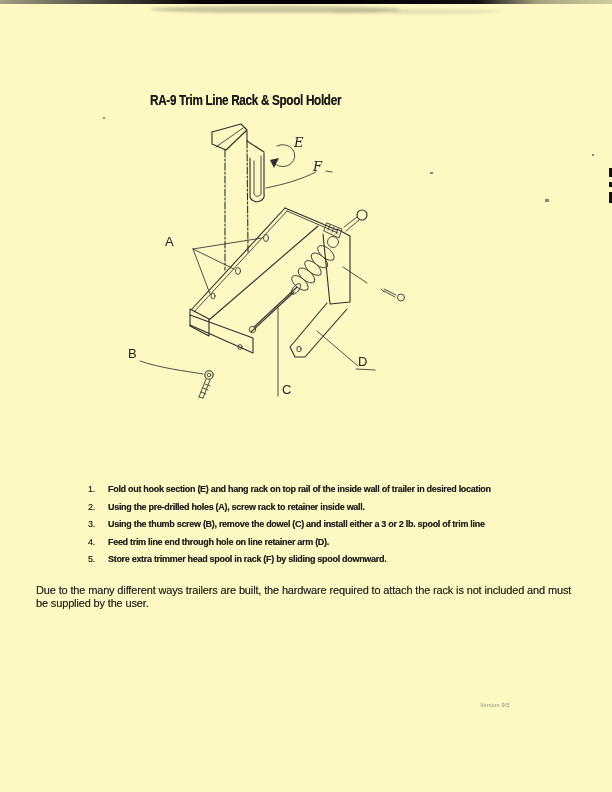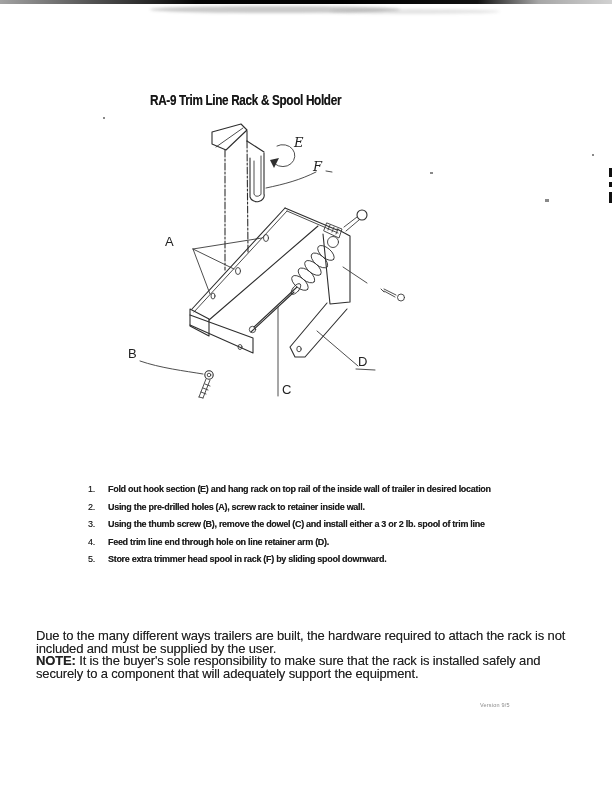--- a/index.html
+++ b/index.html
@@ -1,19 +1,19 @@
 <!DOCTYPE html>
 <html><head>
 <meta charset="utf-8">
 <style>
   html,body{margin:0;padding:0;background:#e8e8e8;}
   .page{
     position:relative;
     width:612px;height:792px;
-    background:#ffffff;
+    background:#fef9c3;
     margin:0 auto;
     overflow:hidden;
     font-family:"Liberation Sans",sans-serif;
     color:#1c1c1c;
   }
   
   .scan-top{
     position:absolute;top:0;left:0;width:612px;height:4px;
     background:linear-gradient(90deg,
       rgba(50,50,50,.45) 0%, rgba(25,25,25,.75) 15%,
@@ -46,22 +46,22 @@
   .instructions{
     position:absolute;left:88px;top:485px;width:450px;
     font-size:9px;letter-spacing:-.3px;line-height:9.5px;
     color:#1d1d1d;text-shadow:0 0 .4px rgba(0,0,0,.5);
   }
   .instructions .row{display:flex;margin-bottom:8px;}
   .instructions .num{width:20px;flex:0 0 20px;}
   .instructions .txt{flex:1;font-weight:bold;}
   
   .notes{
-    position:absolute;left:36px;top:630px;width:545px;
-    font-size:13px;letter-spacing:-.15px;line-height:12.5px;
+    position:absolute;left:36px;top:584px;width:545px;
+    font-size:11px;letter-spacing:-.15px;line-height:12.5px;
     color:#222;text-shadow:0 0 .4px rgba(0,0,0,.45);
   }
   .notes .bold{font-weight:700;}
   
   .version{
     position:absolute;left:480px;top:702px;
     font-size:5.5px;color:#8a8a8a;letter-spacing:.2px;
   }
 </style>
 </head>
@@ -204,18 +204,17 @@
       <span class="txt">Feed trim line end through hole on line retainer arm (D).</span>
     </div>
     <div class="row">
       <span class="num">5.</span>
       <span class="txt">Store extra trimmer head spool in rack (F) by sliding spool downward.</span>
     </div>
   </div>
 
   <div class="notes">
     <div>Due to the many different ways trailers are built, the hardware required to attach the rack is not included and must be supplied by the user.</div>
-    <div><span class="bold">NOTE:</span>&nbsp;<span>It is the buyer's sole responsibility to make sure that the rack is installed safely and securely to a component that will adequately support the equipment.</span></div>
   </div>
 
   <div class="version">Version 9/5</div>
 
 </div>
 
 </body></html>

